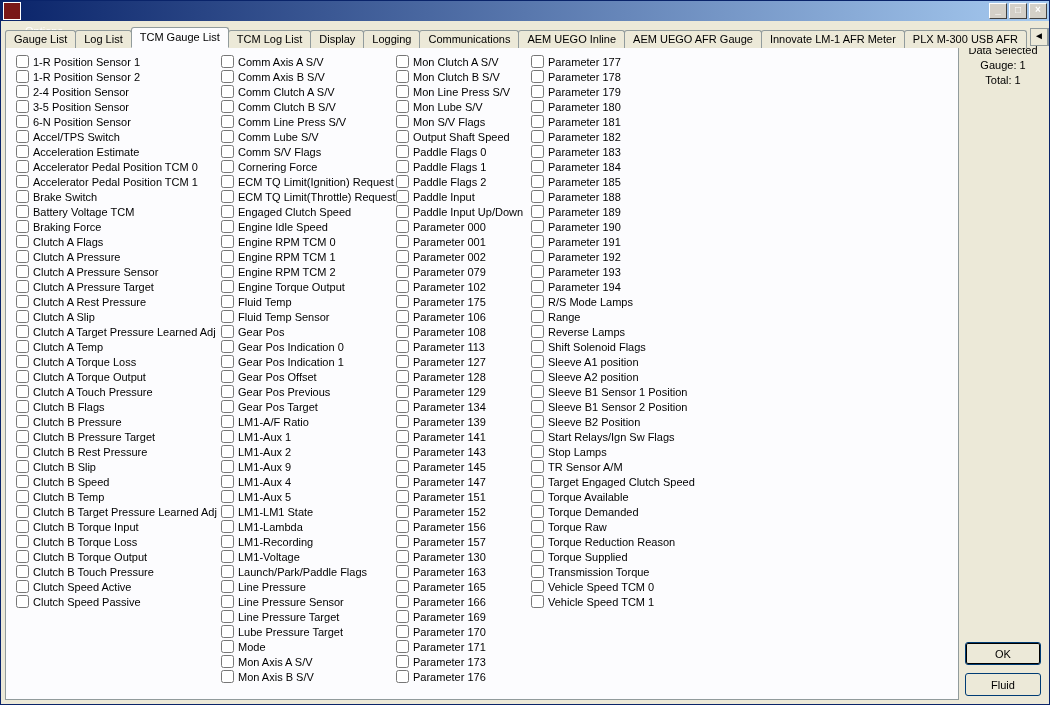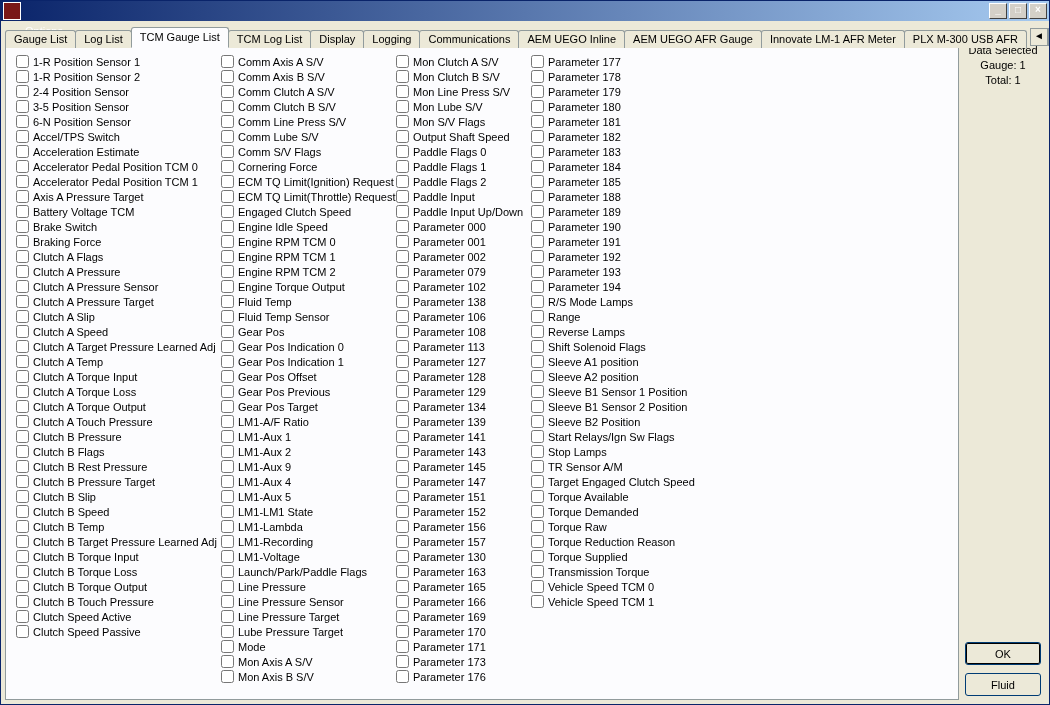--- a/index.html
+++ b/index.html
@@ -252,97 +252,89 @@
             <div class="check-row">
               <input type="checkbox" style="">
               <label>Accelerator Pedal Position TCM 0</label>
             </div>
             <div class="check-row">
               <input type="checkbox" style="">
               <label>Accelerator Pedal Position TCM 1</label>
             </div>
             <div class="check-row">
               <input type="checkbox" style="">
-              <label>Axis A Pressure Target</label>
+              <label>Brake Switch</label>
             </div>
             <div class="check-row">
               <input type="checkbox" style="">
               <label>Battery Voltage TCM</label>
             </div>
             <div class="check-row">
               <input type="checkbox" style="">
-              <label>Brake Switch</label>
-            </div>
-            <div class="check-row">
-              <input type="checkbox" style="">
               <label>Braking Force</label>
             </div>
             <div class="check-row">
               <input type="checkbox" style="">
               <label>Clutch A Flags</label>
             </div>
             <div class="check-row">
               <input type="checkbox" style="">
               <label>Clutch A Pressure</label>
             </div>
             <div class="check-row">
               <input type="checkbox" style="">
               <label>Clutch A Pressure Sensor</label>
             </div>
             <div class="check-row">
               <input type="checkbox" style="">
               <label>Clutch A Pressure Target</label>
             </div>
             <div class="check-row">
               <input type="checkbox" style="">
+              <label>Clutch A Rest Pressure</label>
+            </div>
+            <div class="check-row">
+              <input type="checkbox" style="">
               <label>Clutch A Slip</label>
             </div>
             <div class="check-row">
               <input type="checkbox" style="">
-              <label>Clutch A Speed</label>
-            </div>
-            <div class="check-row">
-              <input type="checkbox" style="">
               <label>Clutch A Target Pressure Learned Adj</label>
             </div>
             <div class="check-row">
               <input type="checkbox" style="">
               <label>Clutch A Temp</label>
             </div>
             <div class="check-row">
               <input type="checkbox" style="">
-              <label>Clutch A Torque Input</label>
-            </div>
-            <div class="check-row">
-              <input type="checkbox" style="">
               <label>Clutch A Torque Loss</label>
             </div>
             <div class="check-row">
               <input type="checkbox" style="">
               <label>Clutch A Torque Output</label>
             </div>
             <div class="check-row">
               <input type="checkbox" style="">
               <label>Clutch A Touch Pressure</label>
             </div>
             <div class="check-row">
               <input type="checkbox" style="">
+              <label>Clutch B Flags</label>
+            </div>
+            <div class="check-row">
+              <input type="checkbox" style="">
               <label>Clutch B Pressure</label>
             </div>
             <div class="check-row">
               <input type="checkbox" style="">
-              <label>Clutch B Flags</label>
+              <label>Clutch B Pressure Target</label>
             </div>
             <div class="check-row">
               <input type="checkbox" style="">
               <label>Clutch B Rest Pressure</label>
-            </div>
-            <div class="check-row">
-              <input type="checkbox" style="">
-              <label>Clutch B Pressure Target</label>
             </div>
             <div class="check-row">
               <input type="checkbox" style="">
               <label>Clutch B Slip</label>
             </div>
             <div class="check-row">
               <input type="checkbox" style="">
               <label>Clutch B Speed</label>
             </div>
             <div class="check-row">
@@ -608,21 +600,21 @@
             <div class="check-row">
               <input type="checkbox" style="">
               <label>Parameter 079</label>
             </div>
             <div class="check-row">
               <input type="checkbox" style="">
               <label>Parameter 102</label>
             </div>
             <div class="check-row">
               <input type="checkbox" style="">
-              <label>Parameter 138</label>
+              <label>Parameter 175</label>
             </div>
             <div class="check-row">
               <input type="checkbox" style="">
               <label>Parameter 106</label>
             </div>
             <div class="check-row">
               <input type="checkbox" style="">
               <label>Parameter 108</label>
             </div>
             <div class="check-row">

